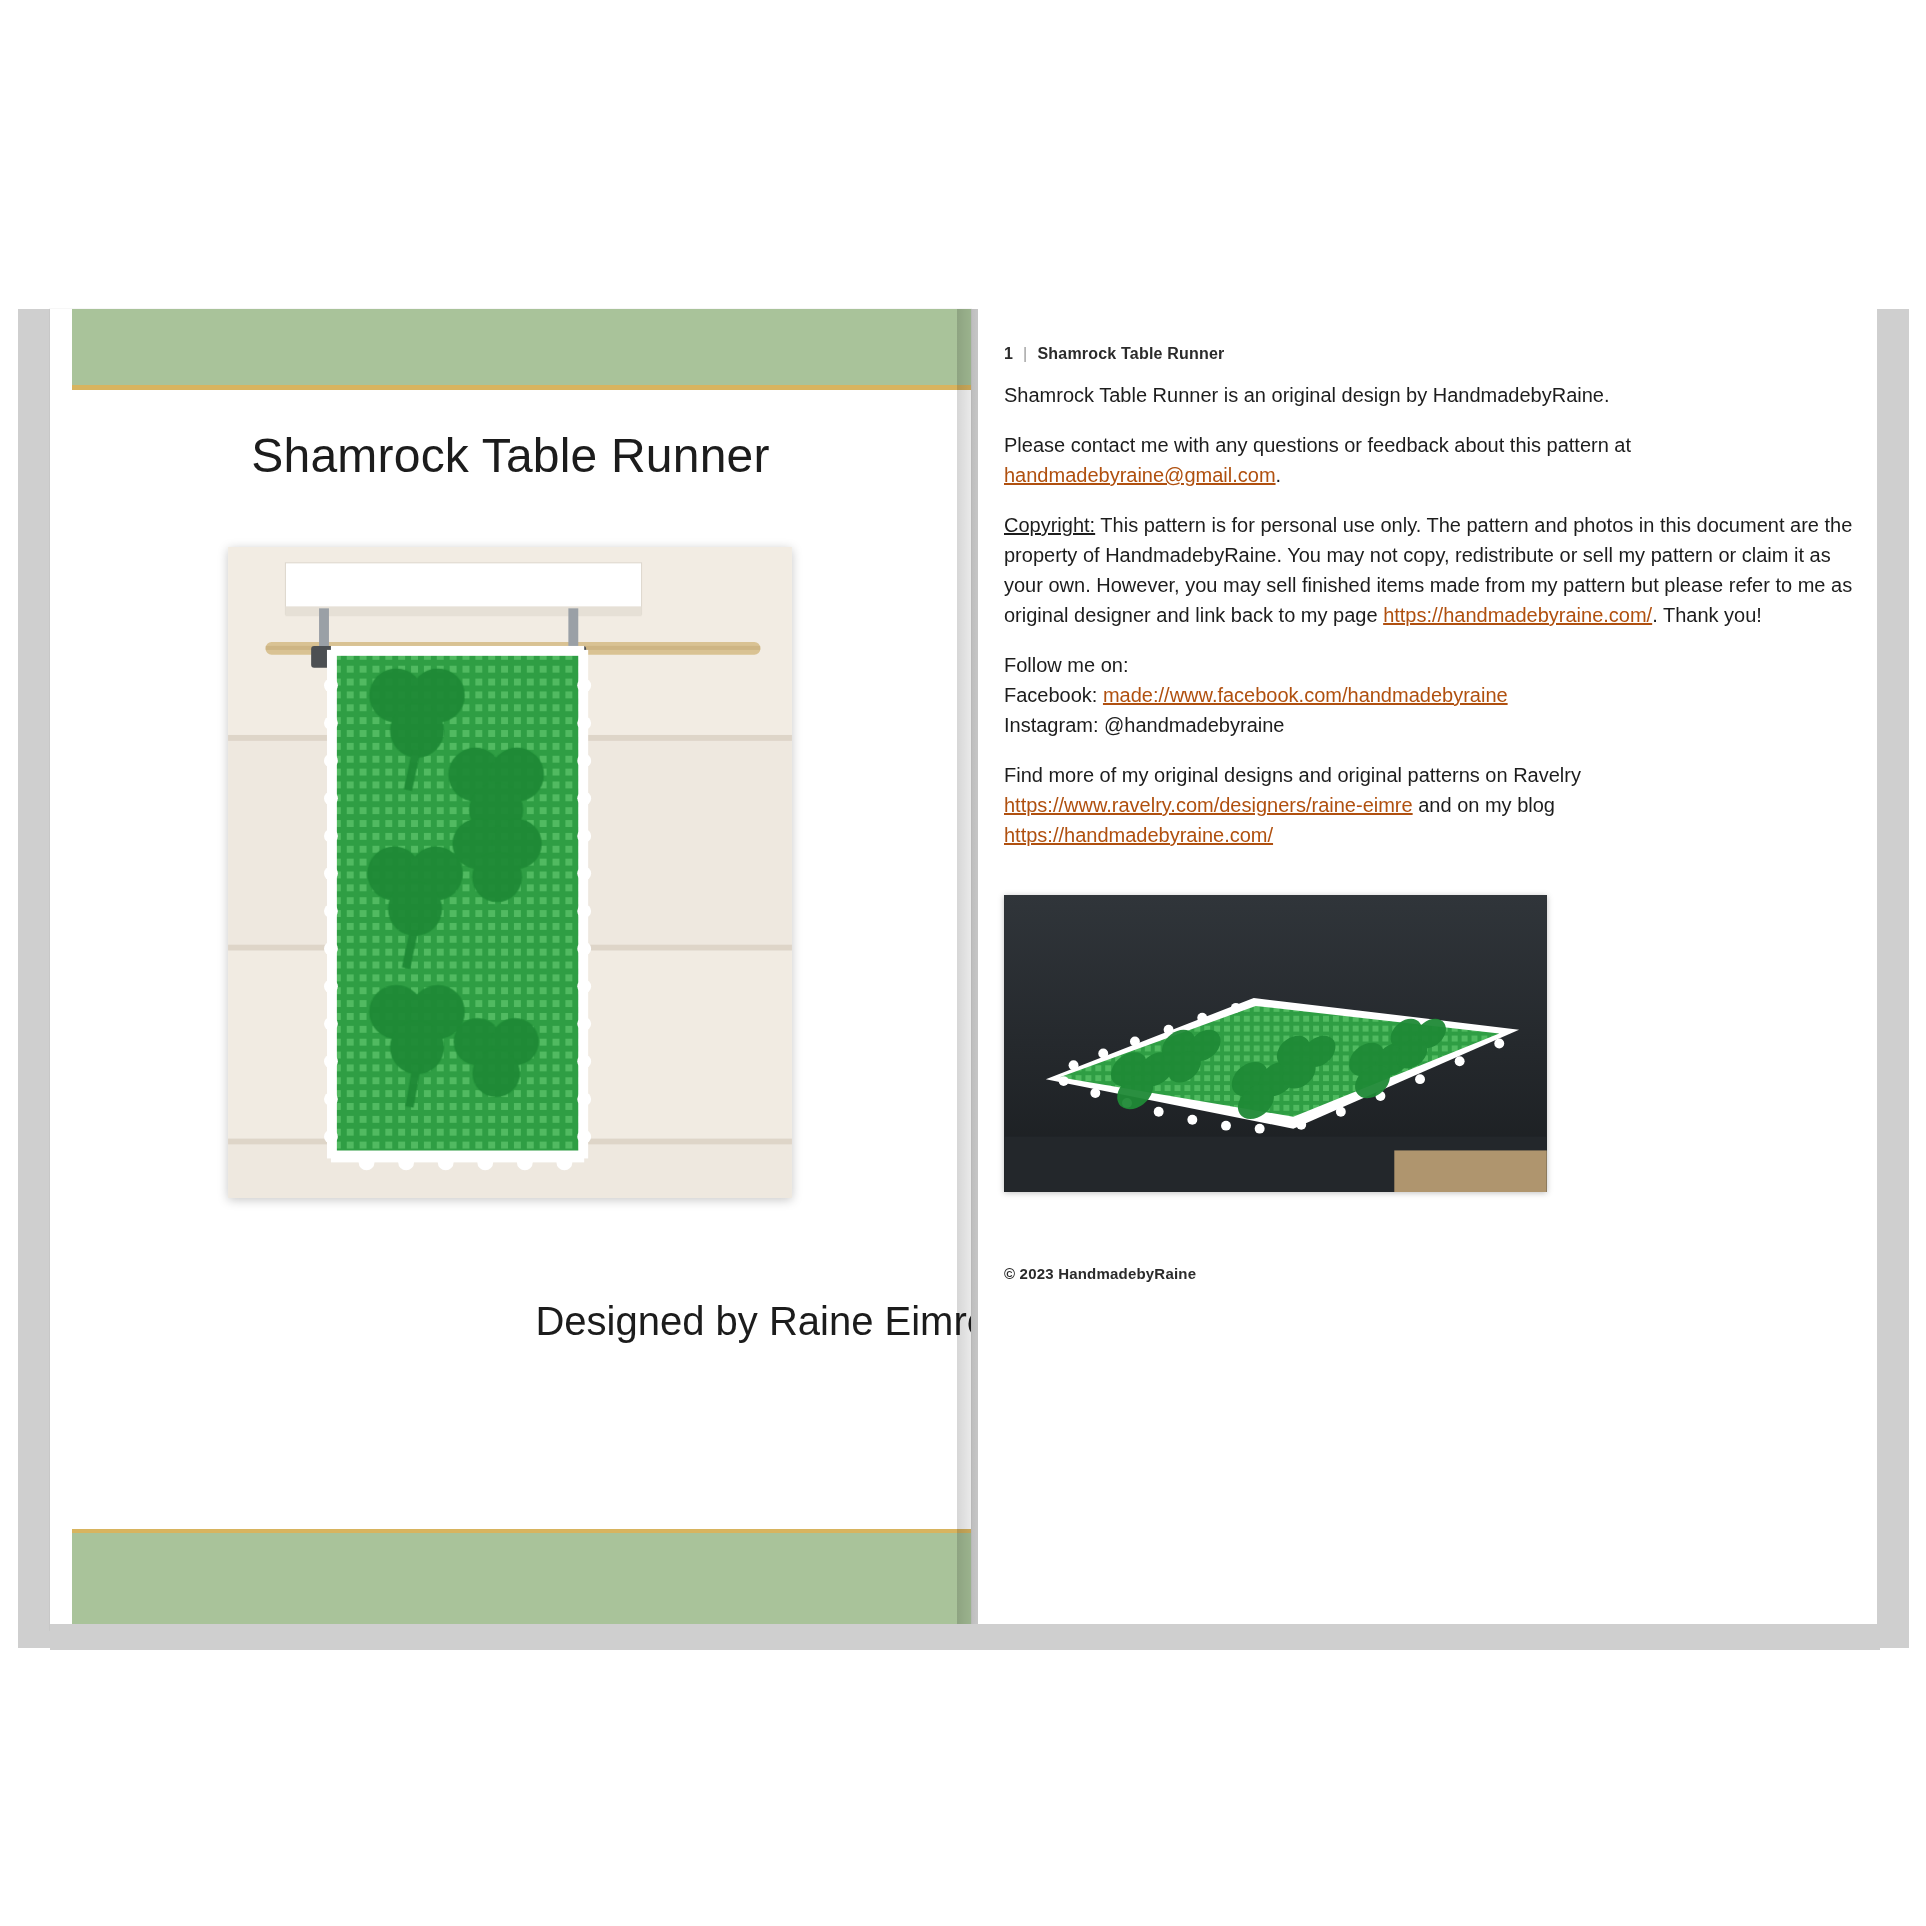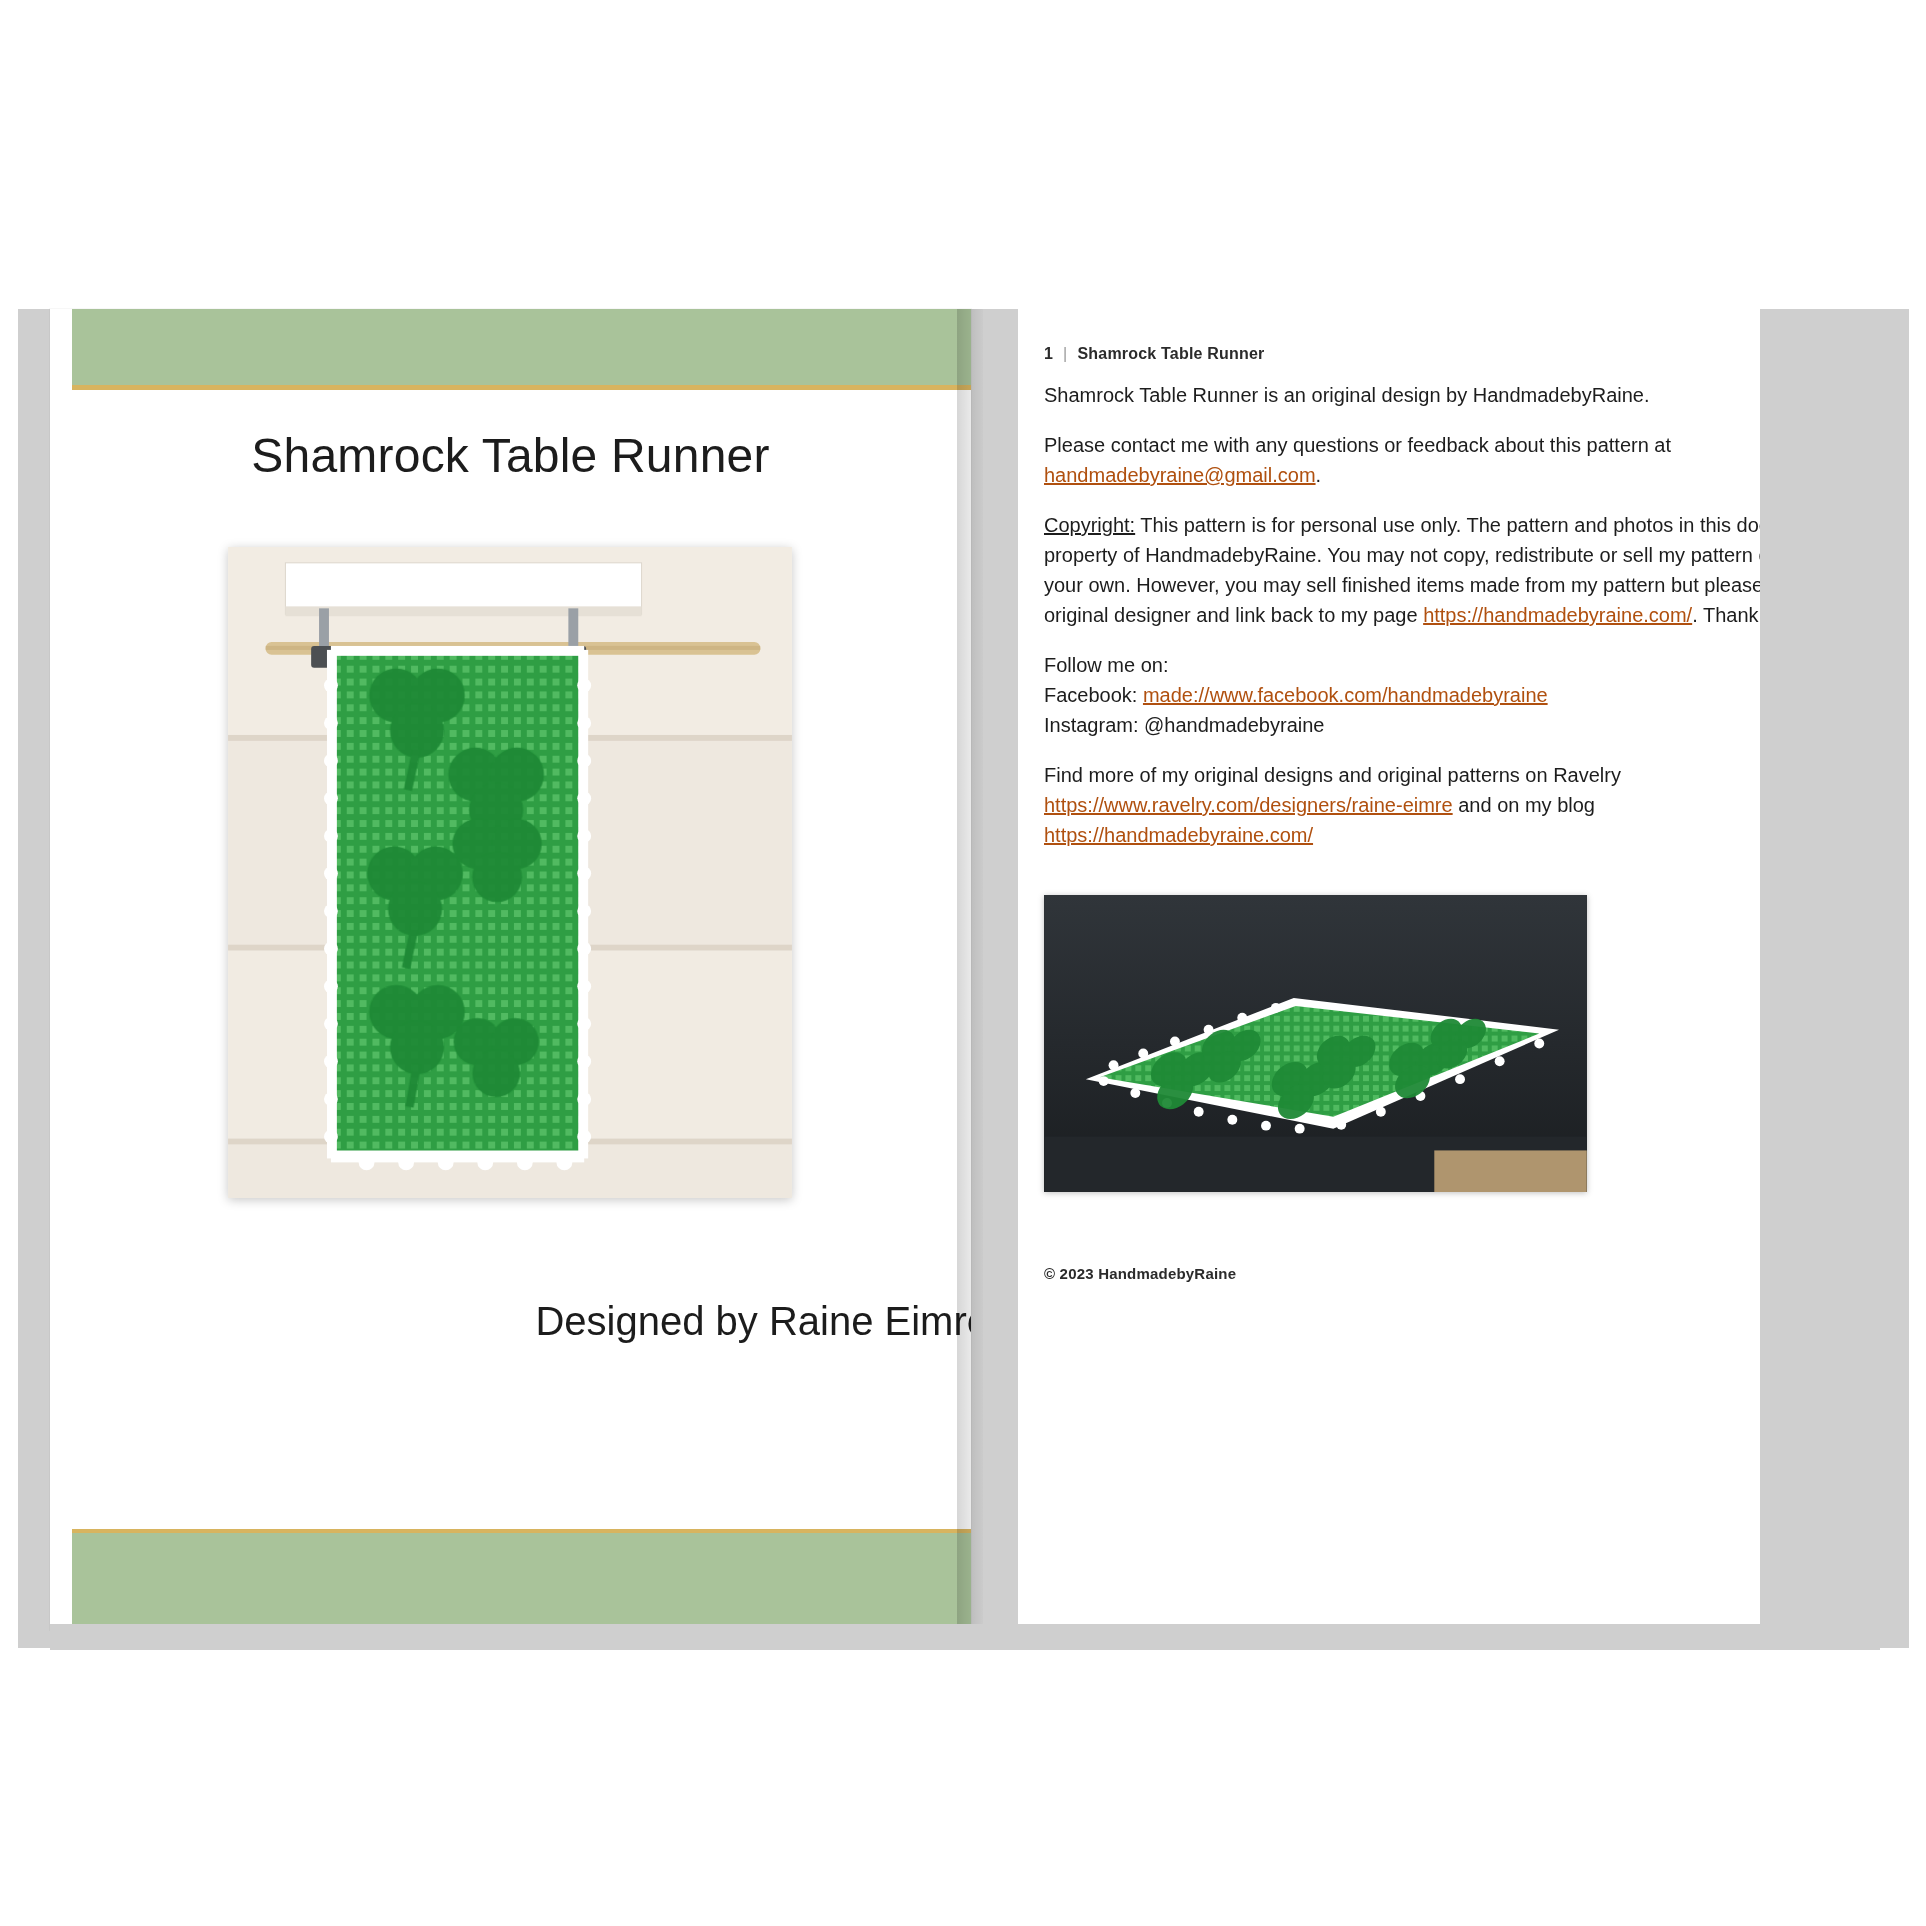--- a/index.html
+++ b/index.html
@@ -38,23 +38,23 @@
 
   .page-left {
     left: 32px;
     top: 0;
     width: 921px;
     height: 1321px;
     box-shadow: 0 0 0 1px rgba(0,0,0,0.03);
   }
 
   .page-right {
-    left: 1000px;
+    left: 960px;
     top: 0;
-    width: 742px;
+    width: 899px;
     height: 1321px;
   }
 
   
   .cover-band-top {
     position: absolute;
     left: 22px;
     top: 0;
     width: 899px;
     height: 77px;

